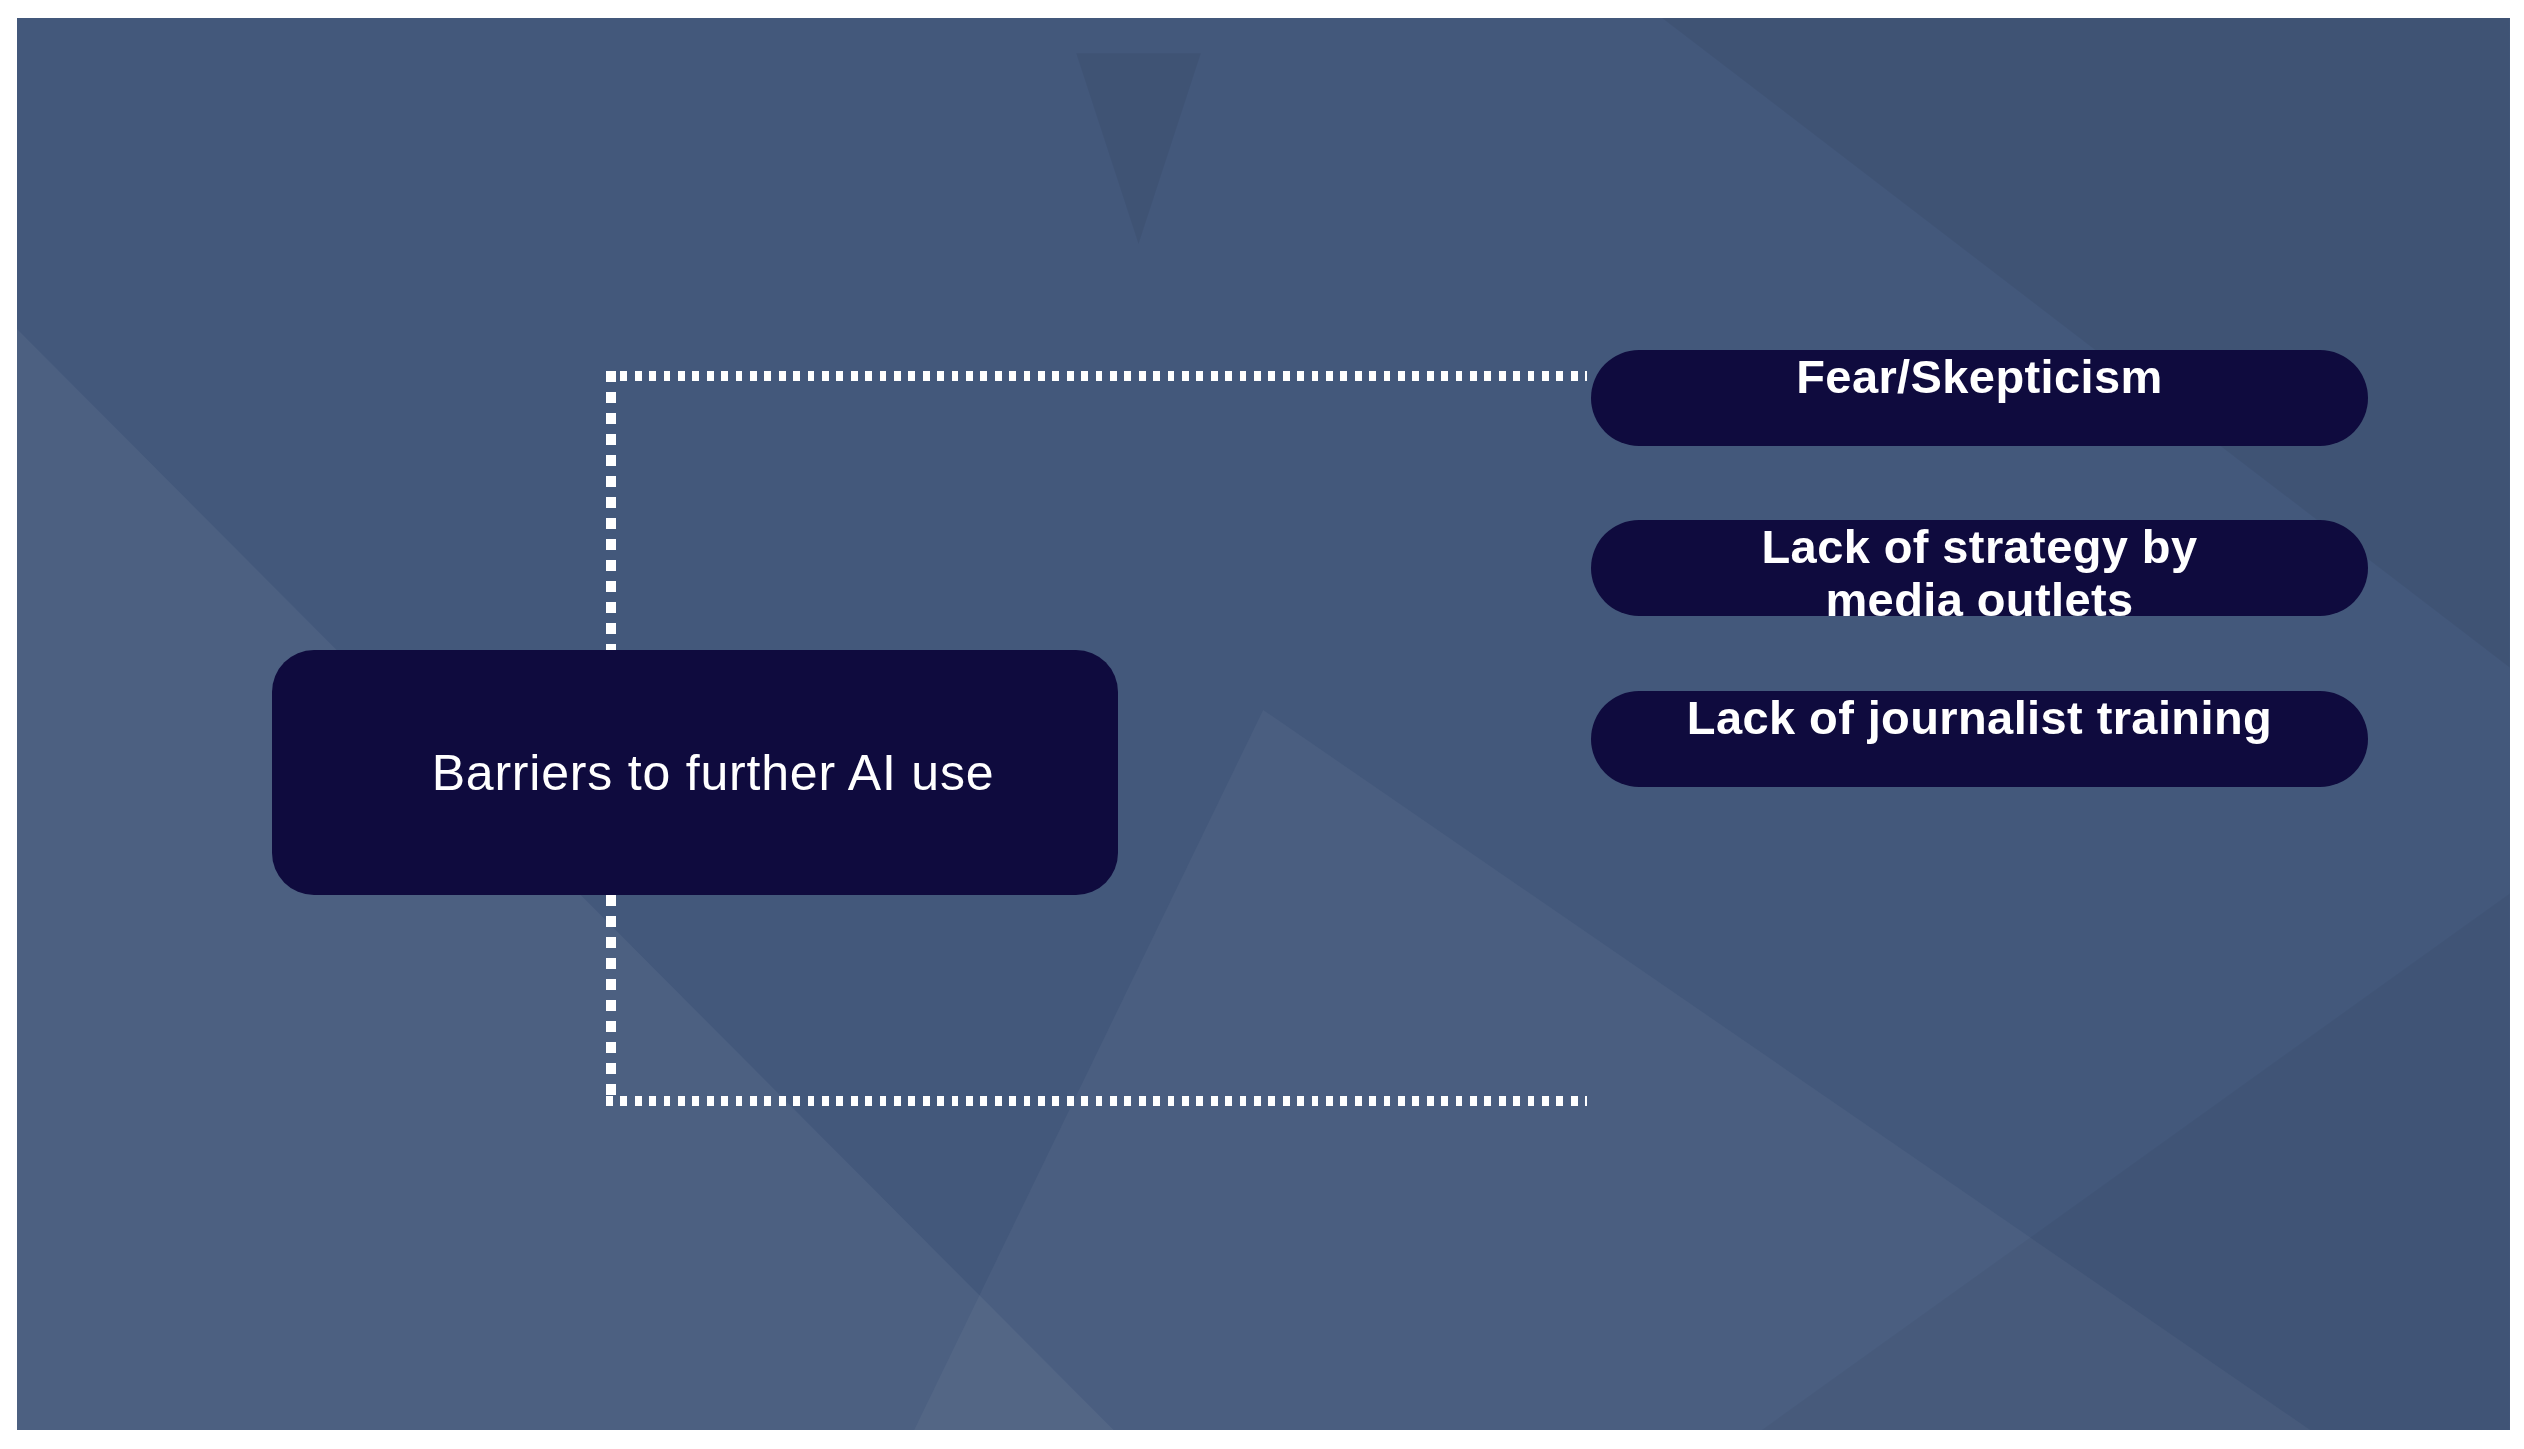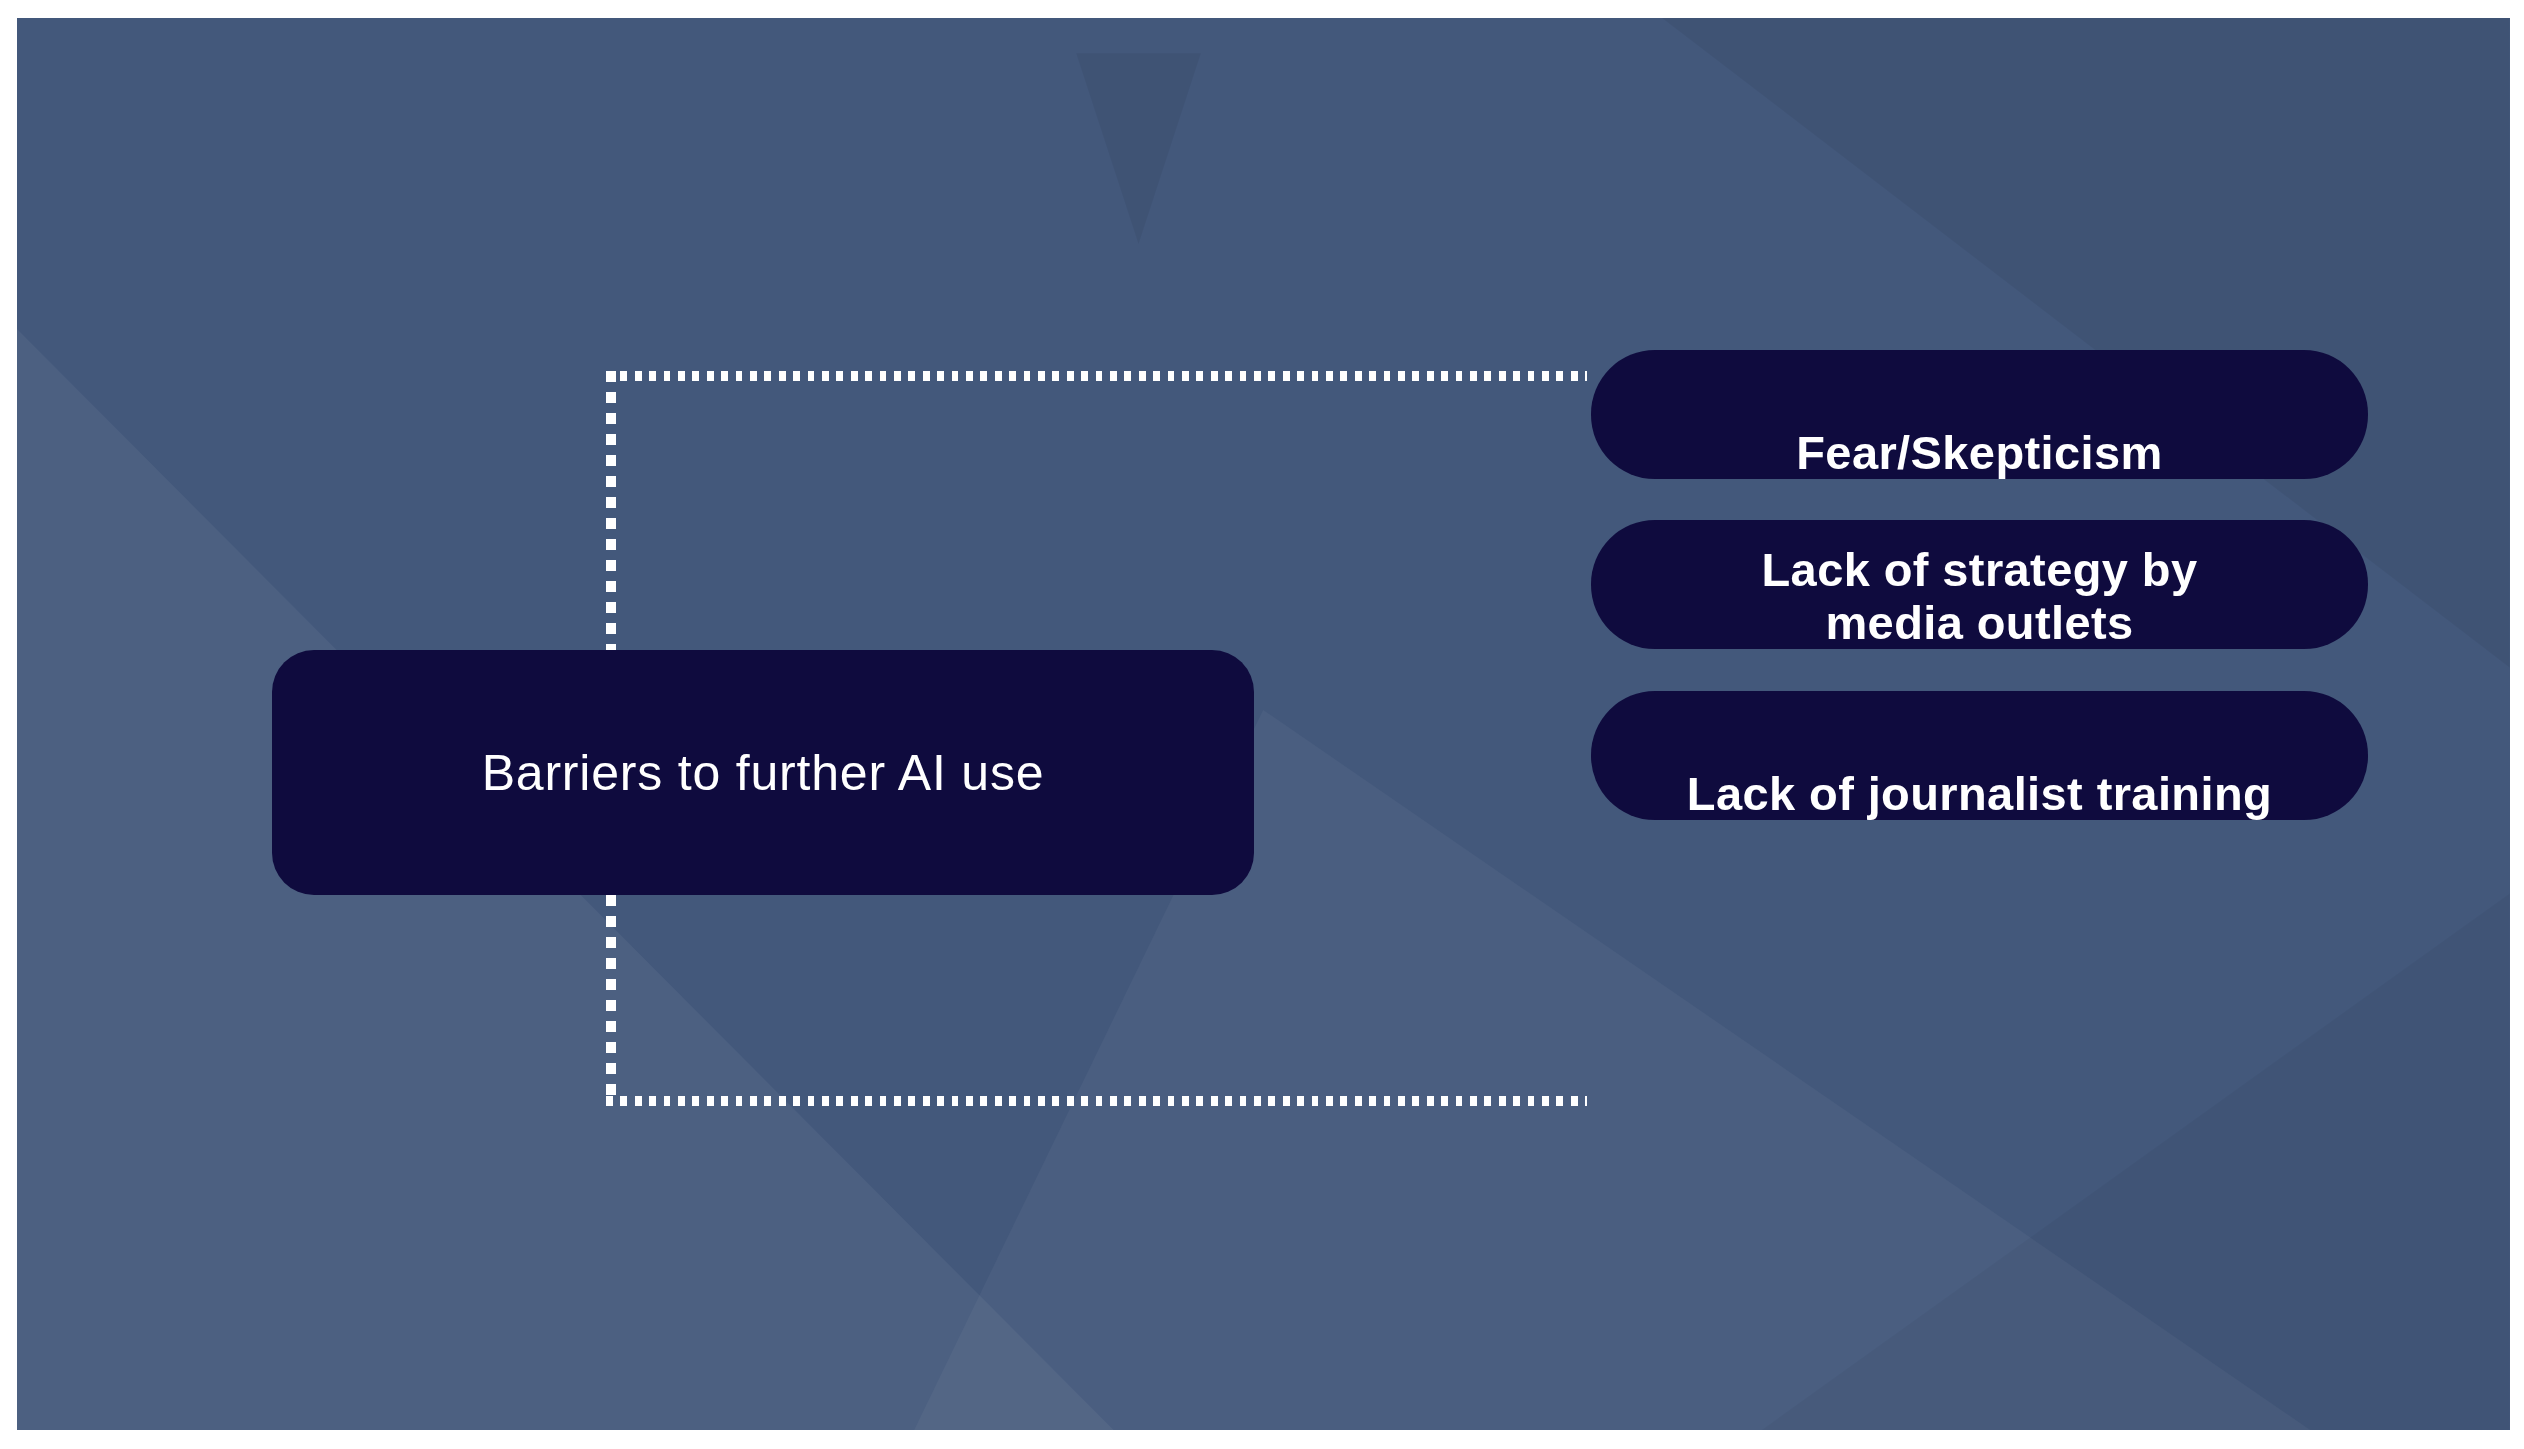--- a/index.html
+++ b/index.html
@@ -45,40 +45,41 @@
     background-image:repeating-linear-gradient(to bottom, var(--line) 0 10.6px, rgba(0,0,0,0) 10.6px 21px);
   }
   #conn-top-h{left:606px;top:371px;width:981px;}
   #conn-top-v{left:606px;top:371px;height:279px;}
   #conn-bottom-v{left:606px;top:895px;height:206px;}
   #conn-bottom-h{left:606px;top:1096px;width:981px;}
 
   .node-root{
     position:absolute;
     left:272px;top:650px;
-    width:982px;height:245px;
+    width:810px;height:245px;
     background:var(--node);
     border-radius:42px;
     display:flex;align-items:center;justify-content:center;
     text-align:center;
+    padding-left:36px;
   }
   .node-root .label{
     color:var(--text);
     font-size:50px;
     font-weight:400;
     letter-spacing:0.8px;
     white-space:pre-line;
   }
   .pill{
     position:absolute;
     left:1591px;
-    width:777px;height:129px;
+    width:777px;height:96px;
     background:var(--node);
     border-radius:64px;
-    display:flex;align-items:flex-end;justify-content:center;
+    display:flex;align-items:flex-start;justify-content:center;
     text-align:center;
   }
   .pill .label{
     color:var(--text);
     font-size:47px;
     font-weight:700;
     line-height:1.13;
     letter-spacing:0.4px;
     white-space:pre-line;
   }

